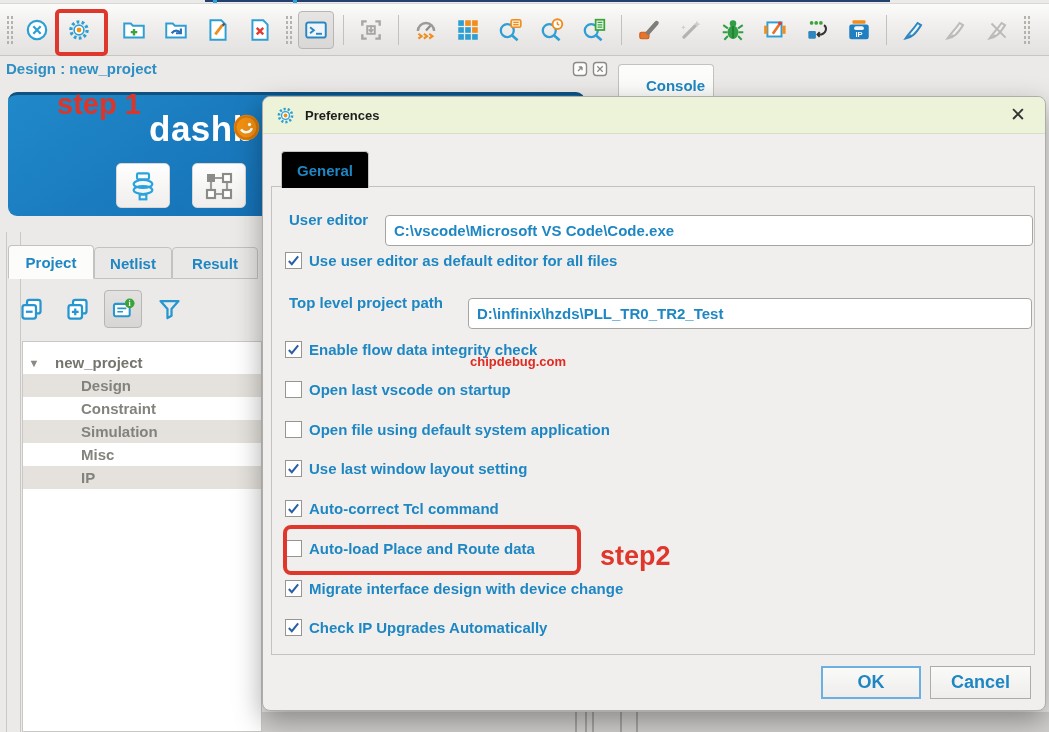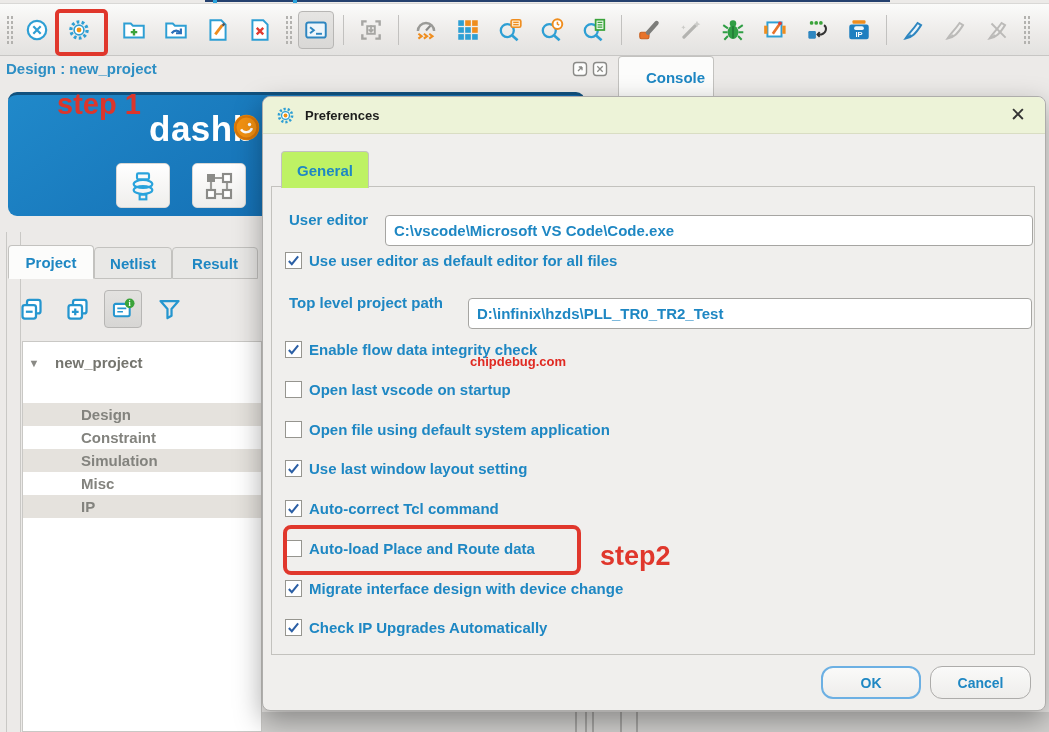--- a/index.html
+++ b/index.html
@@ -28,21 +28,21 @@
 
   .step1-box { position:absolute; left:55px; top:9px; width:53px; height:47px;
                border:4px solid #e0372c; border-radius:5px; z-index:30; }
 
   
   .projbar-label { position:absolute; left:6px; top:60px; font-size:15px; font-weight:bold; color:#2e8fc4; }
   .winctl { position:absolute; top:61px; width:16px; height:16px; }
   .winctl svg { width:16px; height:16px; }
 
   
-  .console-tab { position:absolute; left:618px; top:56px; width:96px; height:42px;
+  .console-tab { position:absolute; left:618px; top:64px; width:96px; height:42px;
                  background:#fcfcfb; border:1px solid #c3c2bf; border-bottom:none;
                  border-radius:4px 4px 0 0; display:flex; align-items:center; justify-content:center; z-index:1;padding-left:19px; }
   .console-tab span { font-size:15px; font-weight:bold; color:#1e87c3; }
 
   
   .dashboard { position:absolute; left:8px; top:92px; width:577px; height:124px; border-radius:9px;
                background:linear-gradient(145deg,#2089ca,#0d5fa6); border-top:3px solid #11517e; z-index:2; }
   .dash-title { position:absolute; left:141px; top:14px; color:#fff; font-size:35px; font-weight:bold; letter-spacing:.5px; }
   .dash-logo { position:absolute; left:224px; top:18px; width:29px; height:29px; }
   .dash-btn { position:absolute; top:68px; width:54px; height:45px; background:linear-gradient(#ffffff,#efeeec);
@@ -65,60 +65,60 @@
   .lbtn svg { width:27px; height:27px; }
   .lbtn.pressed { background:linear-gradient(#e3e2e0,#d7d6d4); border:1px solid #b7b6b4; border-radius:4px; }
 
   
   .treepanel { position:absolute; left:22px; top:341px; width:240px; height:391px;
                background:#fff; border:1px solid #c9c8c5; z-index:1; }
   .trow { position:absolute; left:0; width:100%; height:23px; display:flex; align-items:center;
           font-size:15px; font-weight:600; color:#83837e; }
   .trow.stripe { background:#e5e2dd; }
   .trow .caret { width:22px; text-align:center; color:#8a8a85; font-size:11px; }
-  .trow.child { padding-left:58px;margin-top:29px; }
+  .trow.child { padding-left:58px; }
   .sideline { position:absolute; width:1px; background:#c9c8c5; }
 
   
   .bstrip { position:absolute; left:262px; top:712px; width:787px; height:20px; background:#d1d0ce; }
   .bline { position:absolute; top:0; height:20px; width:2px; background:#a5a4a2; }
 
   
   .dialog { position:absolute; left:262px; top:96px; width:784px; height:615px; background:#f0efed;
             border:1px solid #aeadab; border-radius:8px; box-shadow:0 10px 28px rgba(0,0,0,.35); z-index:10; }
   .dlg-titlebar { position:absolute; left:0; top:0; width:100%; height:37px; background:#edf3d8;
                   border-bottom:1px solid #d9ddc3; border-radius:8px 8px 0 0; display:flex; align-items:center; }
   .dlg-titlebar svg.gear { width:21px; height:21px; margin:0 9px 0 12px; }
   .dlg-title { font-size:13px; font-weight:600; color:#1d1d1c; }
   .dlg-close { position:absolute; right:14px; top:5px; width:26px; height:26px; border:none; background:transparent;
                font-size:19px; color:#333; line-height:26px; text-align:center; }
 
   .tab-frame { position:absolute; left:8px; top:89px; width:764px; height:469px; border:1px solid #c3c2be; }
-  .gen-tab { position:absolute; left:18px; top:54px; width:88px; height:37px; background:#bef264;
+  .gen-tab { position:absolute; left:18px; top:54px; width:88px; height:37px; background:#000000;
              border:1px solid #c3c2be; border-bottom:none; border-radius:4px 4px 0 0; z-index:2;
              display:flex; align-items:center; justify-content:center; }
   .gen-tab span { font-size:15px; font-weight:bold; color:#1e87c3; }
 
   .fld-label { position:absolute; font-size:15px; font-weight:bold; color:#1e87c3; height:22px; line-height:22px; }
   .fld-input { position:absolute; height:31px; background:#fff; border:1px solid #a6a5a2; border-radius:4px;
                font-family:"Liberation Sans",sans-serif; font-size:15px; font-weight:bold; color:#1e87c3;
                padding:0 8px;margin-top:11px; }
   .opt-row { position:absolute; left:22px; height:22px; display:flex; align-items:center; }
   .opt-box { width:17px; height:17px; background:#fff; border:1px solid #96958f; display:inline-flex;
              align-items:center; justify-content:center; flex:0 0 17px; }
   .opt-box svg { width:13px; height:13px; }
   .opt-lbl { font-size:15px; font-weight:bold; color:#1e87c3; margin-left:7px; white-space:nowrap; }
 
   .watermark { position:absolute; left:207px; top:257px; font-size:13px; font-weight:bold; color:#e02921; z-index:4; }
   .step2-box { position:absolute; left:20px; top:428px; width:298px; height:50px;
                border:4px solid #e0372c; border-radius:8px; z-index:5; }
   .step2-text { position:absolute; left:337px; top:444px; font-size:27px; font-weight:bold; color:#e0372c; z-index:5; }
 
-  .dlg-btn { position:absolute; top:569px; height:33px; border-radius:12px; background:linear-gradient(#fafaf9,#eeedeb);
-             font-family:"Liberation Sans",sans-serif; font-size:14px; font-weight:bold; color:#1e87c3; }
+  .dlg-btn { position:absolute; top:569px; height:33px; border-radius:0; background:linear-gradient(#fafaf9,#eeedeb);
+             font-family:"Liberation Sans",sans-serif; font-size:18px; font-weight:bold; color:#1e87c3; }
   .dlg-btn.ok { left:558px; width:100px; border:2px solid #6cb0e3; }
   .dlg-btn.cancel { left:667px; width:101px; border:1px solid #adacaa; }
 </style>
 </head>
 <body>
 
 <div id="app">
 
   <div class="menusliver"></div>
   <div class="menutick" style="left:213px"></div>

